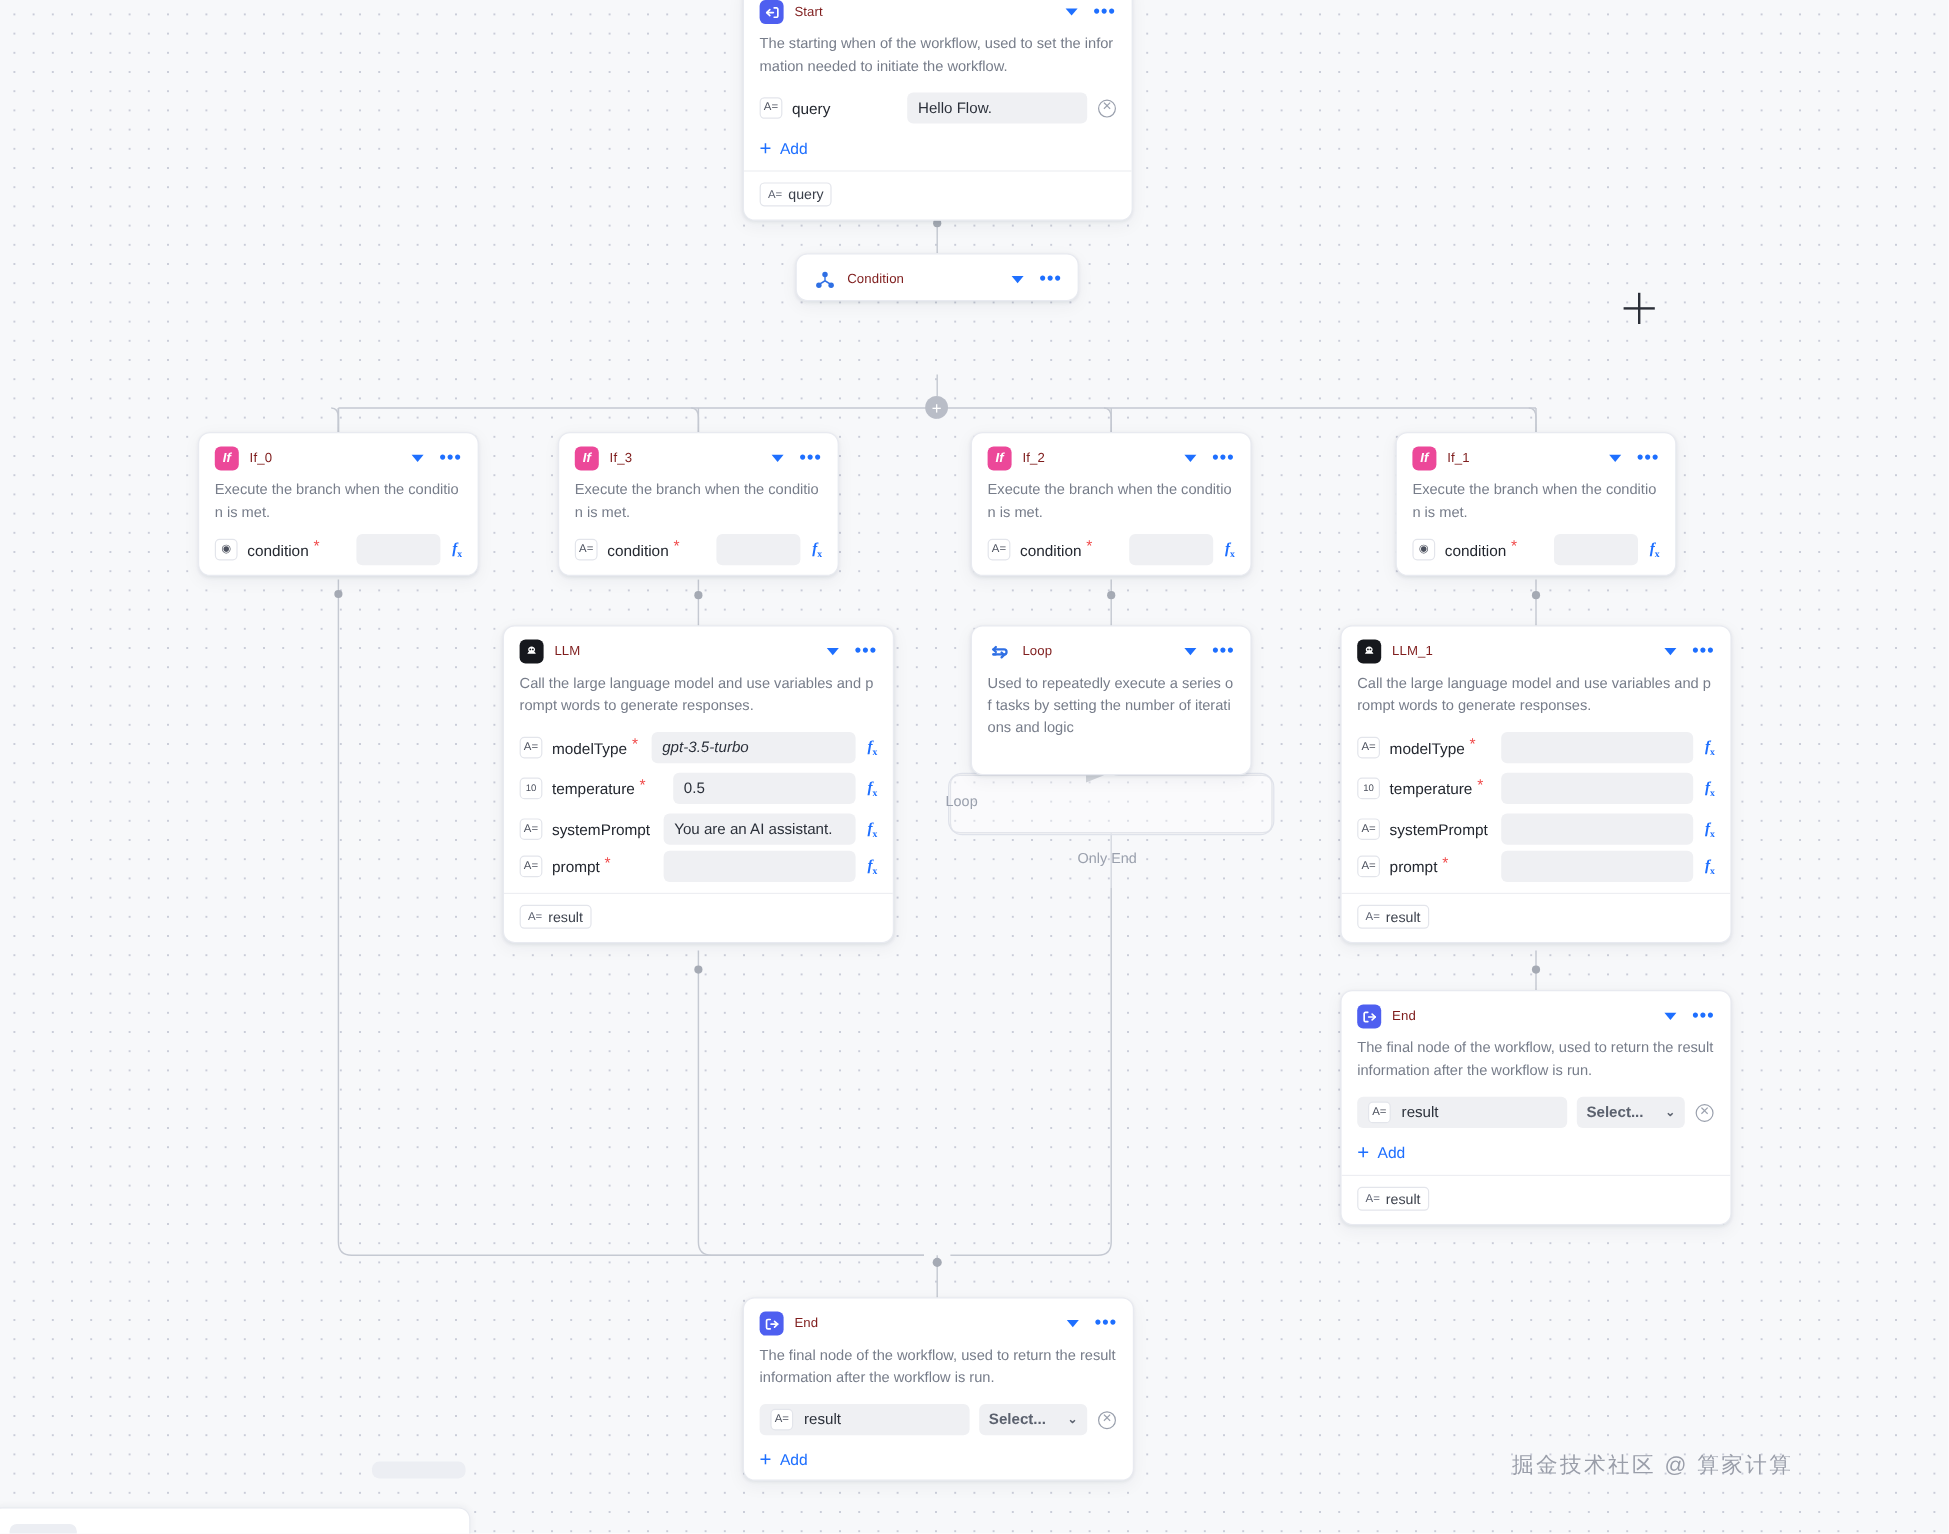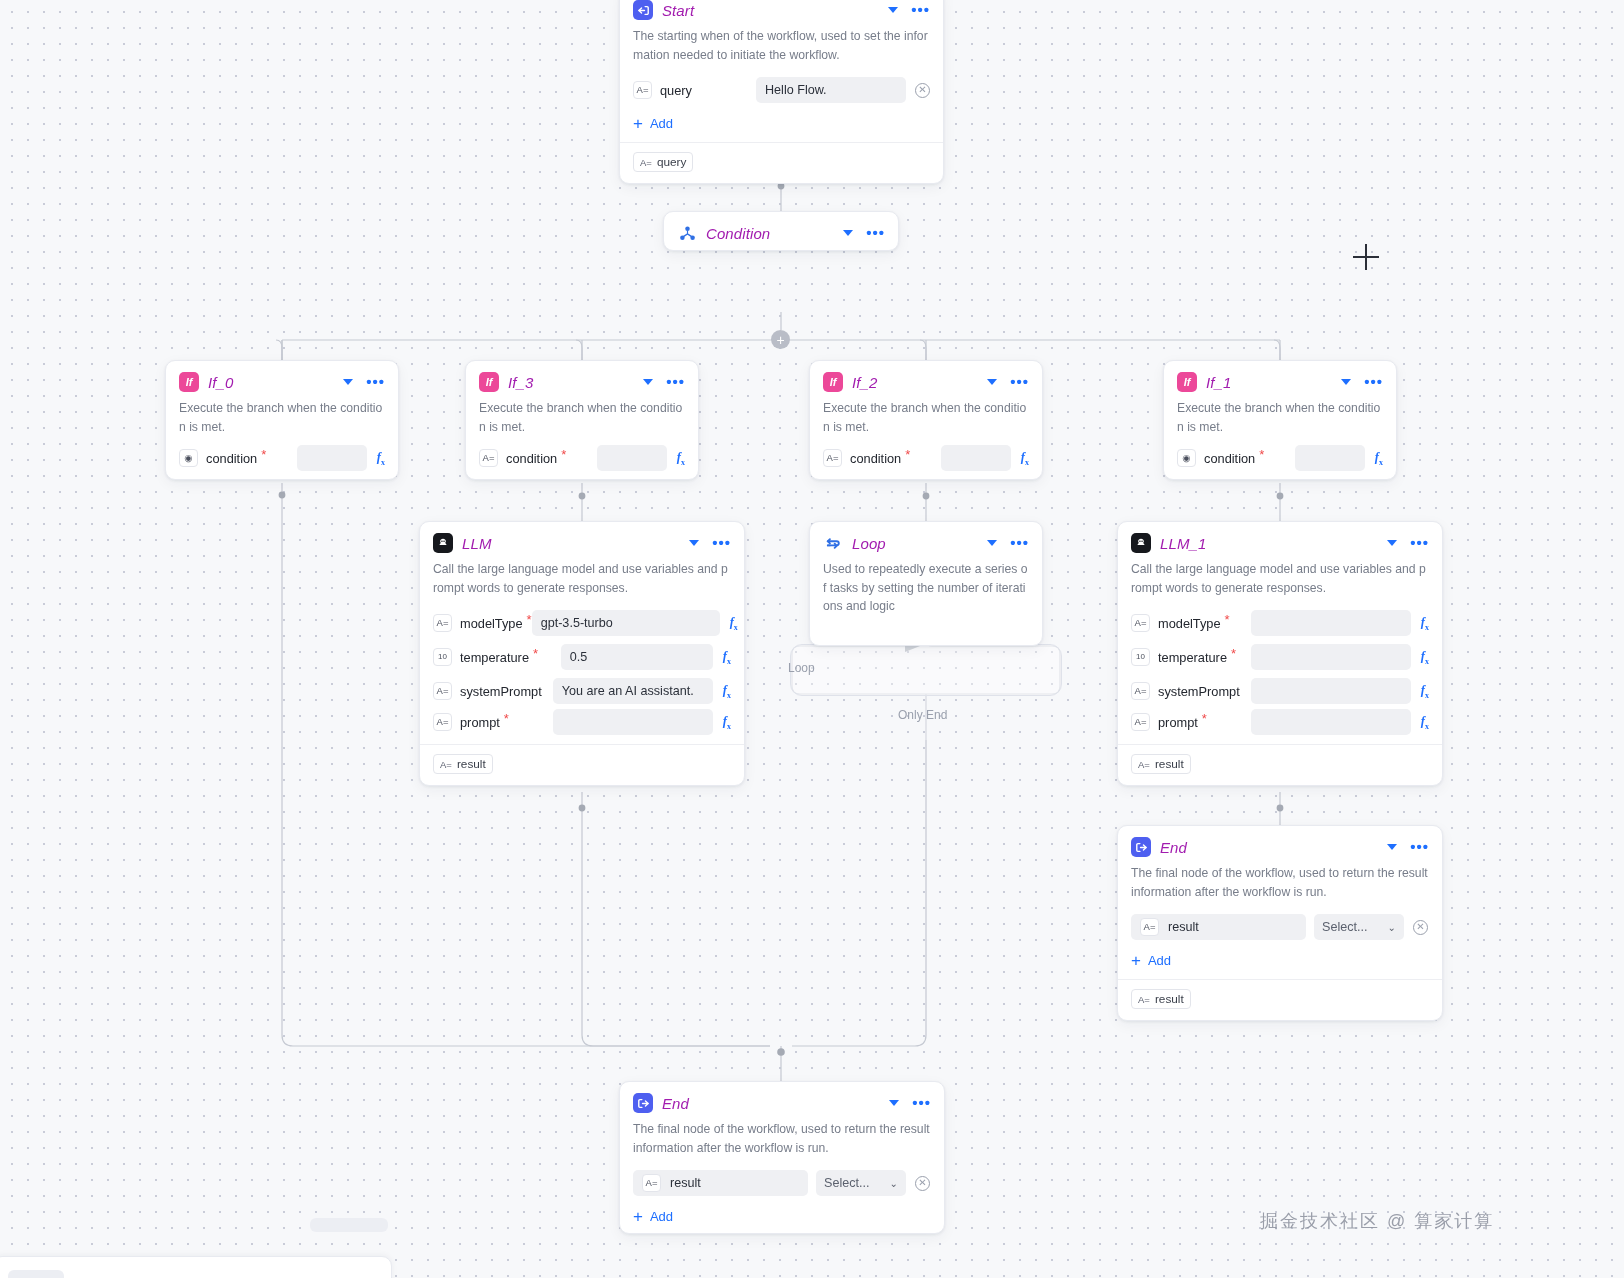--- a/index.html
+++ b/index.html
@@ -39,22 +39,22 @@
     display: flex; align-items: center; justify-content: center;
     flex: 0 0 auto;
   }
   .ic-start { background: #4e5ff0; }
   .ic-end   { background: #4e5ff0; }
   .ic-if    { background: #ec4899; color: #fff; font-size: 11px; font-weight: 700; font-style: italic; line-height: 1; }
   .ic-cond  { background: transparent; }
   .ic-loop  { background: transparent; }
   .ic-llm   { background: #16181d; }
   .node-title {
-    font-size: 15px; color: #a21caf; letter-spacing: .1px;
-    flex: 1 1 auto; white-space: nowrap; overflow: hidden; font-style: italic;
+    font-size: 11px; color: #7f1d1d; letter-spacing: .1px;
+    flex: 1 1 auto; white-space: nowrap; overflow: hidden;
   }
   .head-actions { display: flex; align-items: center; gap: 13px; }
   .caret {
     width: 0; height: 0;
     border-left: 5px solid transparent;
     border-right: 5px solid transparent;
     border-top: 6px solid #1e6fff;
     cursor: pointer;
   }
   .dots { color: #1e6fff; font-size: 15px; line-height: 8px; letter-spacing: 1px; cursor: pointer; font-weight: 700; }
@@ -91,21 +91,21 @@
   .fx {
     margin-left: 10px; color: #1e6fff; font-size: 12.5px;
     font-style: italic; font-family: "Liberation Serif", serif; font-weight: 700;
     cursor: pointer; flex: 0 0 auto;
   }
   .fx sub { font-size: 8px; font-style: normal; }
   .sel {
     background: #eff0f3; border-radius: 5px; height: 26px; width: 90px;
     display: flex; align-items: center; justify-content: space-between;
     padding: 0 8px; font-size: 12.6px; color: #5b616e; margin-left: 8px;
-    flex: 0 0 auto; cursor: pointer;
+    flex: 0 0 auto; cursor: pointer; font-weight: bold;
   }
   .xbtn {
     width: 15px; height: 15px; border-radius: 50%;
     border: 1.4px solid #9aa0ad; color: #9aa0ad;
     display: flex; align-items: center; justify-content: center;
     font-size: 10px; margin-left: 9px; flex: 0 0 auto; cursor: pointer;
     line-height: 1;
   }
   .addrow {
     display: flex; align-items: center; gap: 7px;
@@ -379,21 +379,21 @@
         <span class="dots">•••</span>
       </span>
     </div>
     <div class="node-desc">Call the large language model and use variables and prompt words to generate responses.</div>
 
     <div class="frow">
       <span class="tbadge">A=</span>
       <span class="fname">modelType</span>
       <span class="req">*</span>
       <span class="spacer"></span>
-      <span class="finput" style="width:188px;">gpt-3.5-turbo</span>
+      <span class="finput" style="width:170px;font-style:italic;">gpt-3.5-turbo</span>
       <span class="fx">f<sub>x</sub></span>
     </div>
     <div class="frow">
       <span class="tbadge" style="font-size:8px;">10</span>
       <span class="fname">temperature</span>
       <span class="req">*</span>
       <span class="spacer"></span>
       <span class="finput" style="width:152px;">0.5</span>
       <span class="fx">f<sub>x</sub></span>
     </div>

